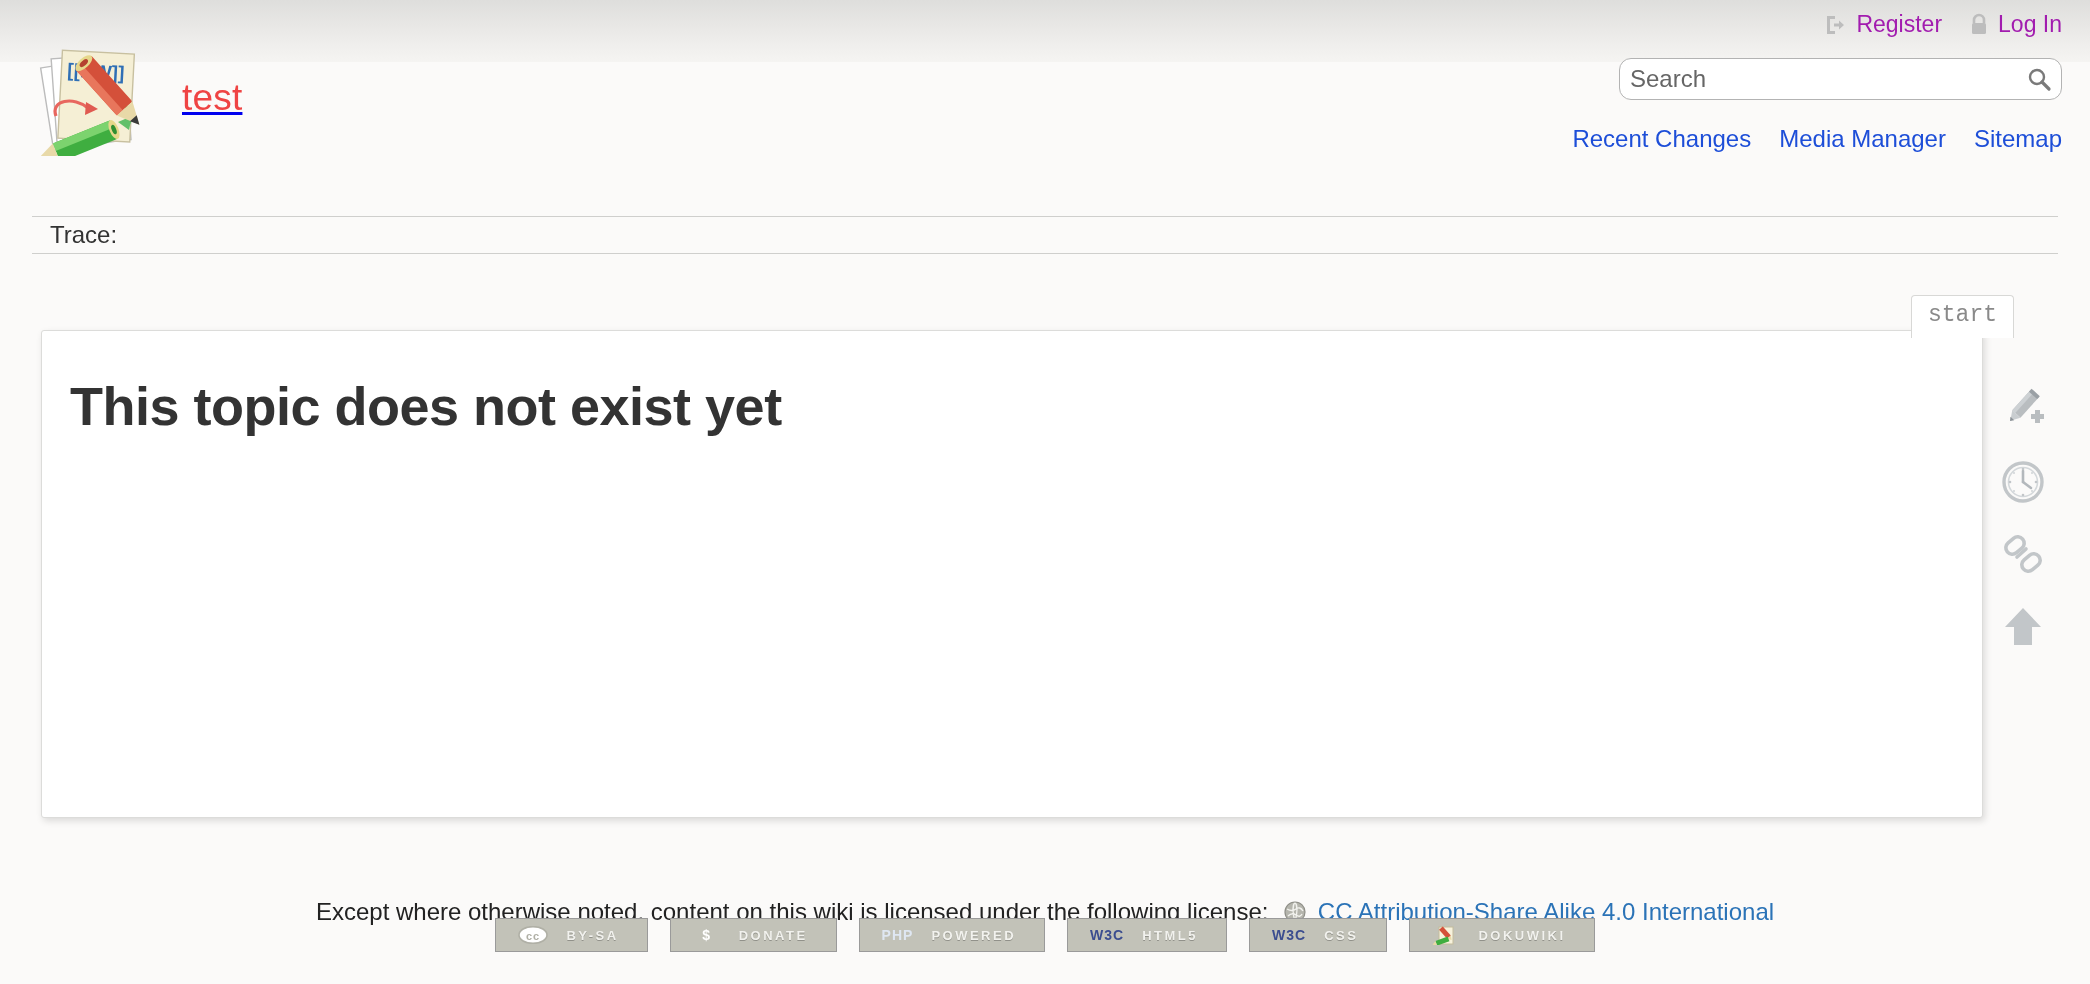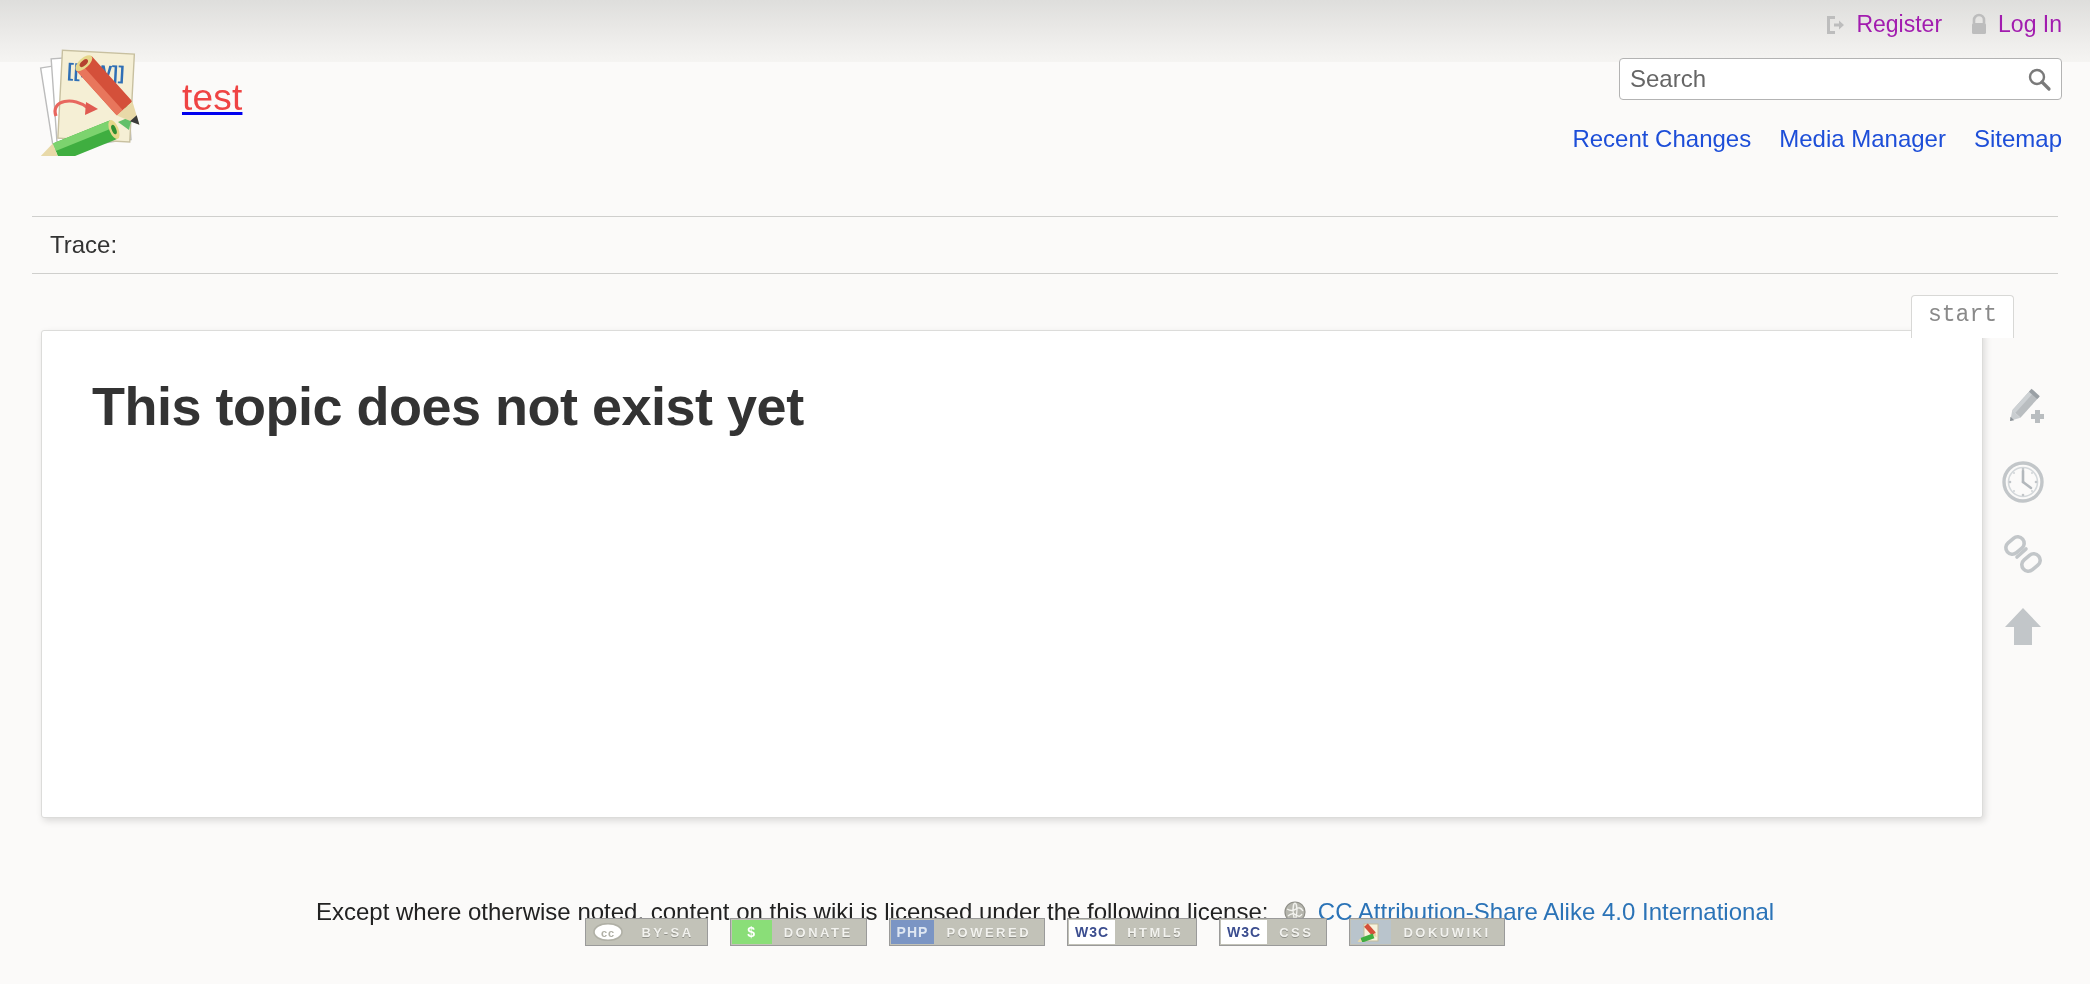--- a/index.html
+++ b/index.html
@@ -49,21 +49,21 @@
     font-size: 37px; color: #ef4444; line-height: 1;
     letter-spacing: .2px;
   }
 
   .search-form {
     position: absolute; top: 58px; right: 28px;
     width: 443px; height: 42px;
     border: 1px solid #b3b3b3;
     background: #fff;
     display: flex; align-items: center;
-    border-radius: 4px;
+    border-radius: 12px;
   }
   .search-input {
     border: 0; outline: 0; background: transparent;
     font-size: 24px; color: #555;
     padding: 0 10px; flex: 1; height: 100%;
     font-family: "Liberation Sans", sans-serif;
   }
   .search-input::placeholder { color: #666; opacity: 1; }
   .search-btn {
     border: 0; background: transparent; cursor: pointer;
@@ -75,21 +75,21 @@
   .site-tools {
     position: absolute; top: 125px; right: 28px;
     display: flex; gap: 28px;
     font-size: 24px;
   }
   .site-tools a { color: #1d4ed8; text-decoration: none; white-space: nowrap; }
 
   
   .trace-bar {
     position: absolute; top: 216px; left: 32px;
-    width: 2026px; height: 58px;
+    width: 2026px; height: 38px;
     border-top: 1px solid #cfcfcd;
     border-bottom: 1px solid #cfcfcd;
     display: flex; align-items: center;
   }
   .trace-label { font-size: 24px; color: #333; padding-left: 18px; }
 
   
   .page-tab {
     position: absolute; top: 295px; left: 1911px;
     background: #fff;
@@ -103,21 +103,21 @@
   }
 
   
   .content-box {
     position: absolute; top: 330px; left: 41px;
     width: 1942px; height: 488px;
     background: #fff;
     border: 1px solid #dcdcda;
     border-radius: 3px;
     box-shadow: 2px 3px 7px rgba(0,0,0,.13);
-    padding: 44px 50px;
+    padding: 44px 28px;
     z-index: 2;
   }
   .page-heading {
     margin: 0 0 34px 0;
     font-size: 54px;
     font-weight: bold;
     color: #333;
     font-family: "Liberation Sans Narrow", "Liberation Sans", sans-serif;
     letter-spacing: -.5px;
   }
@@ -154,21 +154,21 @@
     position: absolute; top: 918px; left: 0;
     width: 2090px;
     display: flex; justify-content: center; align-items: center;
     gap: 22px;
   }
   .badge {
     height: 28px;
     display: flex; align-items: center;
     border: 1px solid #9a9a9a;
     background: #c2c2b8;
-    padding: 1px;
+    padding: 16px;
   }
   .badge .b-left {
     display: flex; align-items: center; justify-content: center;
     height: 100%; min-width: 40px;
     font-size: 14px; font-weight: bold;
     letter-spacing: 1px;
     padding: 0 6px;
   }
   .badge .b-right {
     display: flex; align-items: center; justify-content: center;

